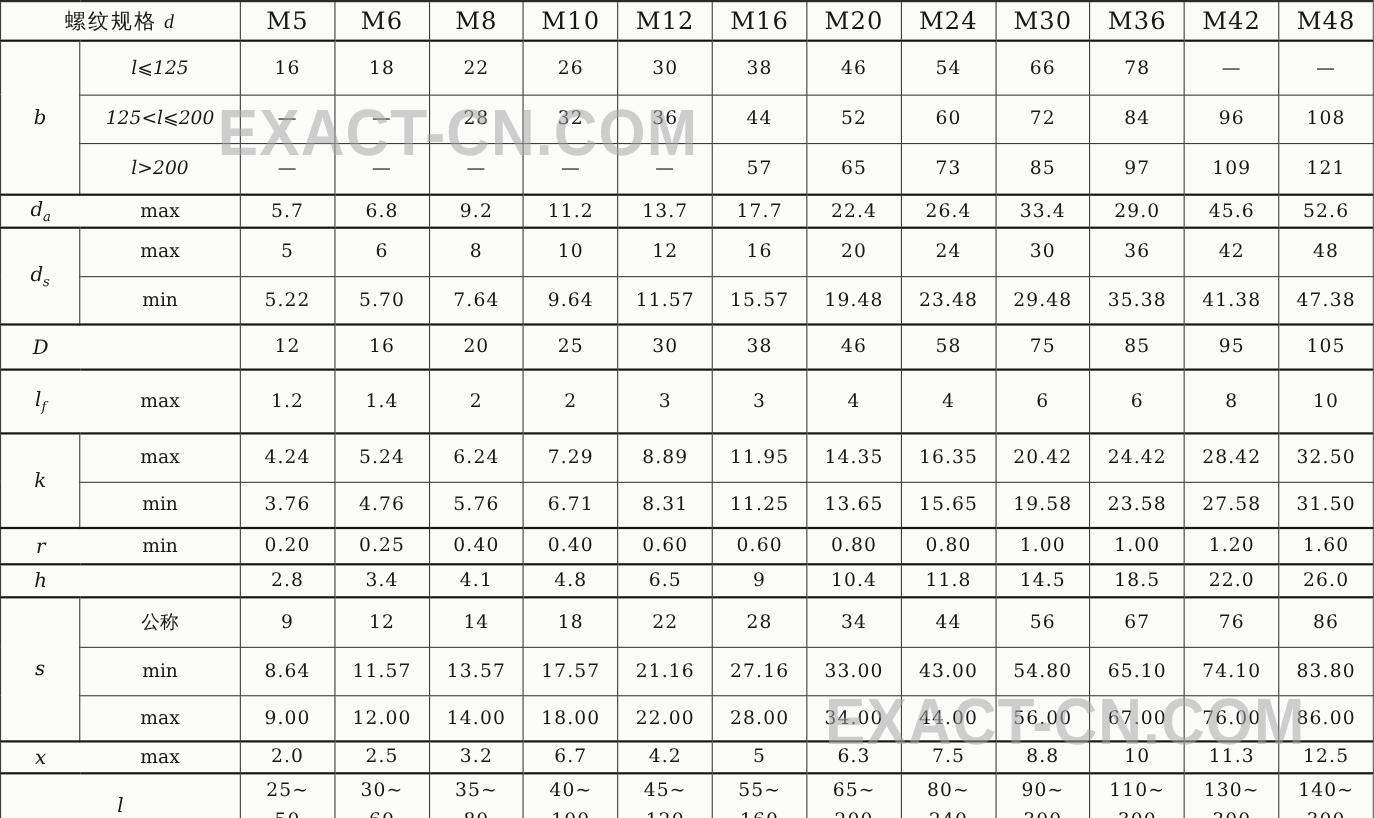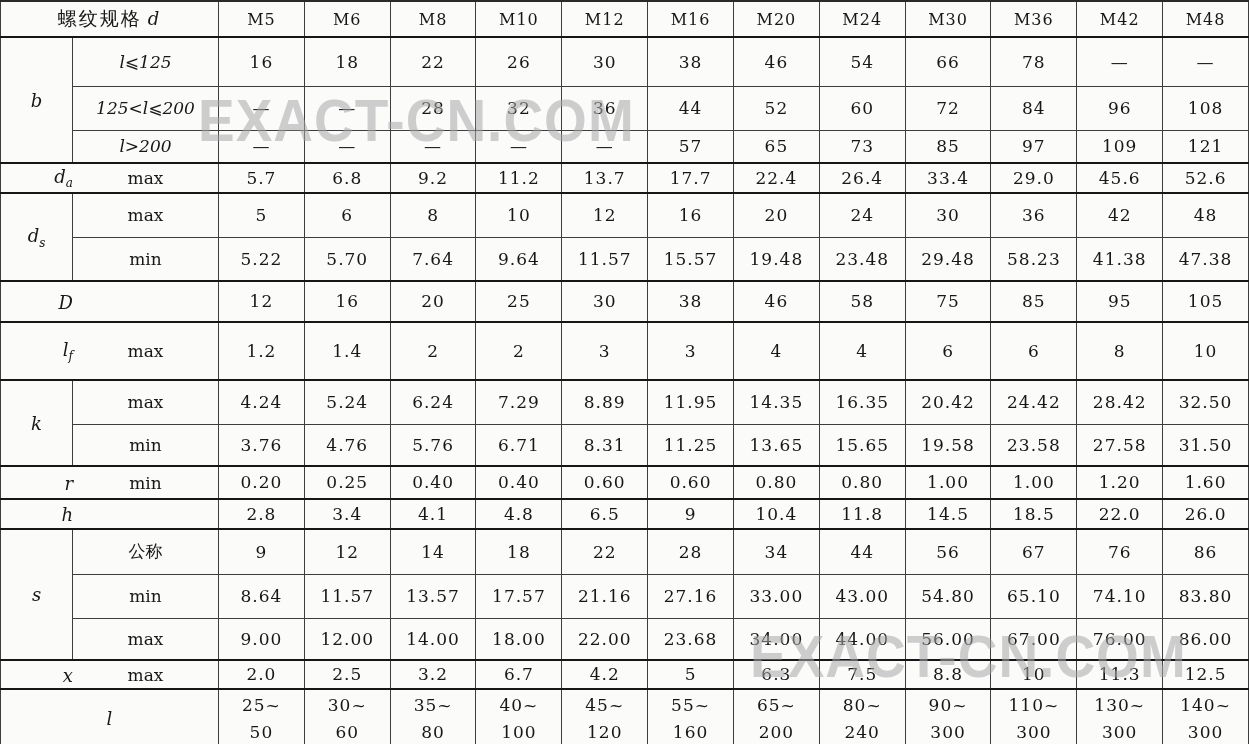--- a/index.html
+++ b/index.html
@@ -4,39 +4,39 @@
 <style>
   html,body{margin:0;padding:0;background:#e9e9e7;}
   .page{position:relative;width:1249px;height:744px;background:#fbfbfa;overflow:hidden;
         font-family:"DejaVu Serif","DejaVu Sans",serif;color:#171717;}
   table.spec{position:absolute;left:0;top:0;width:1249px;height:744px;
              border-collapse:collapse;table-layout:fixed;}
   table.spec td,table.spec th{border:1px solid #3d3d3d;padding:0;text-align:center;
              vertical-align:middle;font-weight:normal;overflow:hidden;}
   table.spec{border:1px solid #2a2a2a;border-top-width:2px;}
   thead tr{height:36px;}
-  thead th{border-bottom:2px solid #161616;font-size:16px;letter-spacing:1px;}
-  th.corner{font-size:19px;letter-spacing:2px;}
+  thead th{border-bottom:2px solid #161616;font-size:22px;letter-spacing:1px;}
+  th.corner{font-size:19px;letter-spacing:2px;font-family:Liberation Serif, serif;}
   th.corner .sym{margin-left:6px;}
   .sym{font-style:italic;font-size:18px;}
   .sym-sub{font-style:italic;font-size:12px;}
   .sub-cell{font-size:17px;}
   .val{font-size:17px;letter-spacing:1px;white-space:pre-line;line-height:1.55;}
   .sym-cell{font-size:18px;}
   .merged-cell{position:relative;}
   .m-sym{position:absolute;left:0;top:50%;transform:translateY(-50%);
-         width:72px;text-align:right;display:inline-block;}
+         width:72px;text-align:center;display:inline-block;}
   .m-sub{display:block;margin-left:72px;text-align:center;font-size:17px;}
   .full-label{text-align:center;}
   
   tbody tr:nth-child(-n+3) .sub-cell{font-style:italic;font-size:17px;}
   
   tbody tr:nth-child(1){height:49px}
   tbody tr:nth-child(2){height:44px}
-  tbody tr:nth-child(3){height:33px}
+  tbody tr:nth-child(3){height:47px}
   tbody tr:nth-child(4){height:30px}
   tbody tr:nth-child(5){height:44px}
   tbody tr:nth-child(6){height:44px}
   tbody tr:nth-child(7){height:41px}
   tbody tr:nth-child(8){height:58px}
   tbody tr:nth-child(9){height:44px}
   tbody tr:nth-child(10){height:42px}
   tbody tr:nth-child(11){height:33px}
   tbody tr:nth-child(12){height:30px}
   tbody tr:nth-child(13){height:45px}
@@ -185,21 +185,21 @@
           <td class="sub-cell">min</td>
           <td class="val">5.22</td>
           <td class="val">5.70</td>
           <td class="val">7.64</td>
           <td class="val">9.64</td>
           <td class="val">11.57</td>
           <td class="val">15.57</td>
           <td class="val">19.48</td>
           <td class="val">23.48</td>
           <td class="val">29.48</td>
-          <td class="val">58.23</td>
+          <td class="val">35.38</td>
           <td class="val">41.38</td>
           <td class="val">47.38</td>
         </tr>
         <tr>
           <td class="merged-cell" colspan="2">
             <span class="m-sym"><span class="sym">D</span></span>
             <span class="m-sub"></span>
           </td>
           <td class="val">12</td>
           <td class="val">16</td>
@@ -330,21 +330,21 @@
           <td class="val">74.10</td>
           <td class="val">83.80</td>
         </tr>
         <tr>
           <td class="sub-cell">max</td>
           <td class="val">9.00</td>
           <td class="val">12.00</td>
           <td class="val">14.00</td>
           <td class="val">18.00</td>
           <td class="val">22.00</td>
-          <td class="val">23.68</td>
+          <td class="val">28.00</td>
           <td class="val">34.00</td>
           <td class="val">44.00</td>
           <td class="val">56.00</td>
           <td class="val">67.00</td>
           <td class="val">76.00</td>
           <td class="val">86.00</td>
         </tr>
         <tr>
           <td class="merged-cell" colspan="2">
             <span class="m-sym"><span class="sym">x</span></span>

